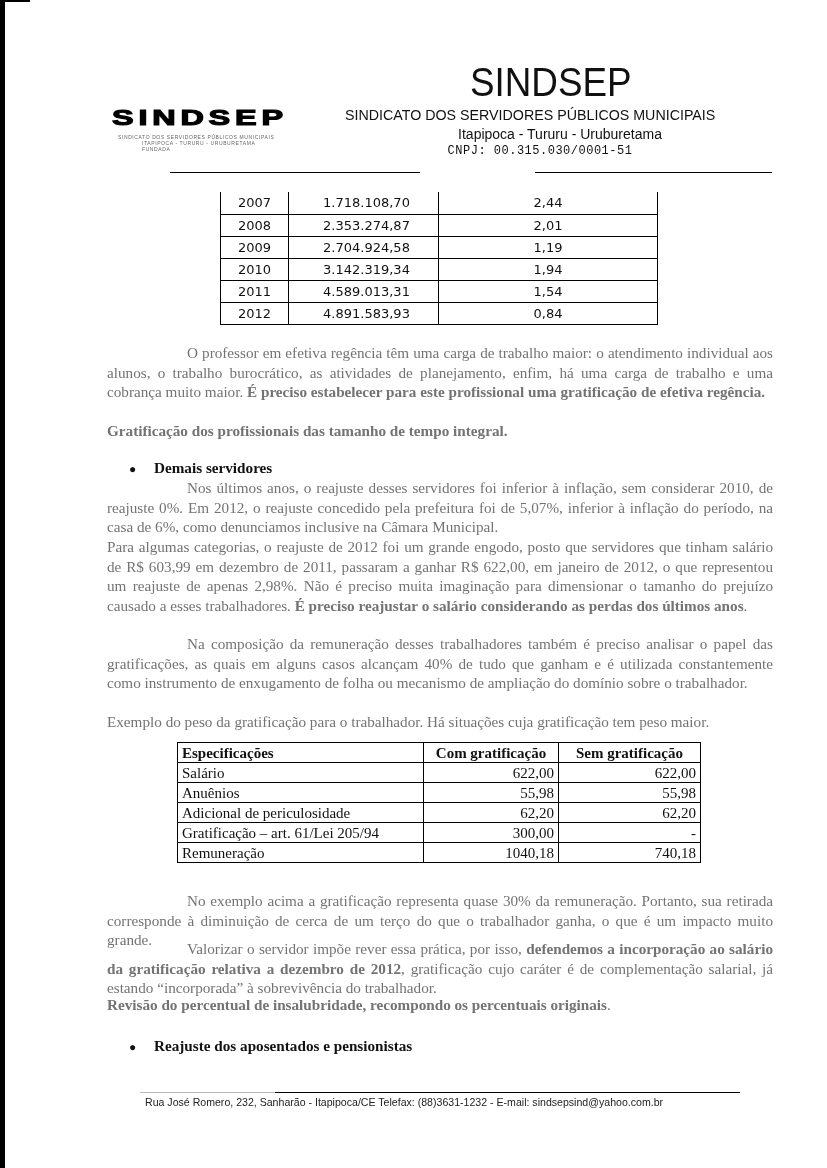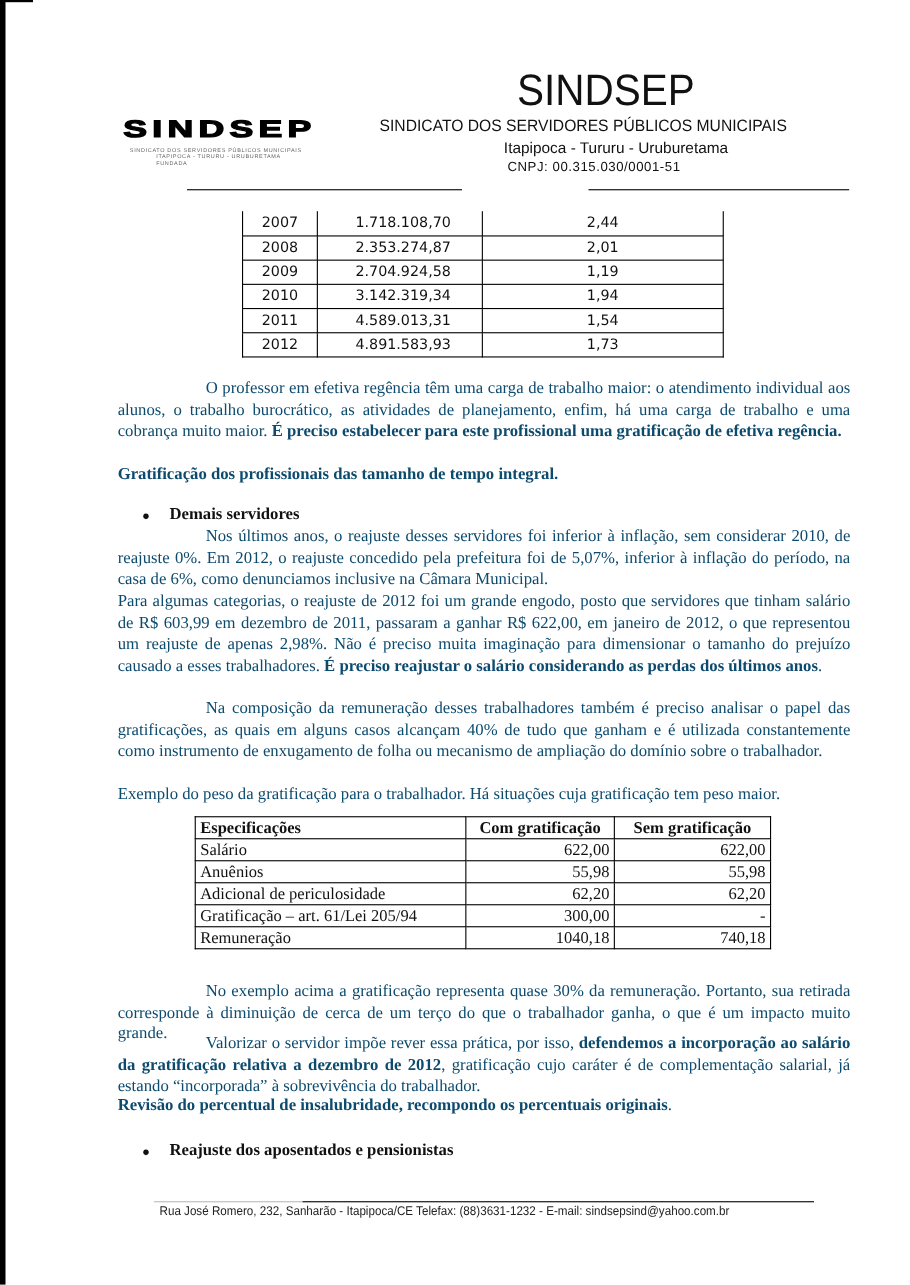--- a/index.html
+++ b/index.html
@@ -7,42 +7,42 @@
     body { position: relative; font-family: "Liberation Serif", serif; color: #111; }
 
     .scan-edge { position: absolute; left: 0; top: 0; width: 5px; height: 1168px; background: #000; }
     .scan-top { position: absolute; left: 0; top: 0; width: 30px; height: 2px; background: #000; }
 
     
     .header-title { position: absolute; left: 470px; top: 60px; font-family: "Liberation Sans", sans-serif; font-size: 40px; letter-spacing: 0px; color: #111; transform: scaleX(0.92); transform-origin: left; }
     .header-sub { position: absolute; left: 0; width: 827px; text-align: center; font-family: "Liberation Sans", sans-serif; color: #111; }
     .header-sub.l1 { top: 106px; left: 345px; width: 420px; font-size: 15px; transform: scaleX(0.95); transform-origin: left; text-align: left; }
     .header-sub.l2 { top: 126px; left: 410px; width: 300px; font-size: 14px; text-align: center; }
-    .header-sub.l3 { top: 144px; left: 430px; width: 220px; font-family: Liberation Sans, sans-serif; font-size: 12px; letter-spacing: 0.5px; }
+    .header-sub.l3 { top: 144px; left: 430px; width: 220px; font-family: Liberation Mono, monospace; font-size: 12px; letter-spacing: 0.5px; }
 
     .logo { position: absolute; left: 112px; top: 108px; }
     .logo-word { font-family: "Liberation Sans", sans-serif; font-weight: 900; font-size: 27px; letter-spacing: 4px; color: #000; transform: scaleX(1.2) scaleY(0.8); transform-origin: left top; -webkit-text-stroke: 1.4px #000; line-height: 24px; }
     .logo-small { font-family: "Liberation Sans", sans-serif; font-size: 5px; color: #666; line-height: 6px; letter-spacing: 0.6px; }
     .logo-small.s1 { margin-left: 6px; margin-top: 2px; }
     .logo-small.s2 { margin-left: 30px; }
     .logo-small.s3 { margin-left: 30px; }
 
     .header-rule { position: absolute; left: 170px; top: 172px; width: 602px; height: 1px; background: #000; }
     .header-rule-gap { position: absolute; left: 420px; top: 171px; width: 115px; height: 3px; background: #fff; }
 
     
     .t1 { position: absolute; left: 220px; top: 192px; border-collapse: collapse; font-family: "DejaVu Sans", sans-serif; font-size: 13px; padding-left: 48px; }
     .t1 td { height: 22px; border-bottom: 1px solid #000; padding: 0; text-align: center; }
     .t1 td.c1 { width: 68px; border-left: 1px solid #000; border-right: 1px solid #000; }
     .t1 td.c2 { width: 150px; border-right: 1px solid #000; padding-left: 6px; }
     .t1 td.c3 { width: 219px; border-right: 1px solid #000; }
     .t1 tr:first-child td { border-top: 0; }
 
     
-    .p { position: absolute; left: 107px; width: 666px; font-size: 15.2px; line-height: 19.6px; text-align: justify; color: #0c4a6e; }
+    .p { position: absolute; left: 107px; width: 666px; font-size: 15.2px; line-height: 19.6px; text-align: justify; color: #737373; }
     .p .ind { display: inline-block; width: 80px; }
     .p b { font-weight: bold; }
     .bullet { position: absolute; left: 127px; font-size: 15.2px; font-weight: bold; }
     .bullet-dot { position: absolute; left: 129px; font-size: 12px; }
 
     
     .t2 { position: absolute; left: 177px; top: 742px; border-collapse: collapse; font-size: 15px; }
     .t2 td { height: 20px; border-bottom: 1px solid #000; padding: 0 4px; line-height: 18px; }
     .t2 tr:first-child td { border-top: 1px solid #000; font-weight: bold; }
     .t2 td.c1 { width: 246px; border-left: 1px solid #000; border-right: 1px solid #000; text-align: left; }
@@ -98,21 +98,21 @@
       <td class="c3">1,94</td>
     </tr>
     <tr>
       <td class="c1">2011</td>
       <td class="c2">4.589.013,31</td>
       <td class="c3">1,54</td>
     </tr>
     <tr>
       <td class="c1">2012</td>
       <td class="c2">4.891.583,93</td>
-      <td class="c3">1,73</td>
+      <td class="c3">0,84</td>
     </tr>
   </tbody>
 </table>
 
 <div class="p" style="top:343px;">
   <span class="ind"></span><span>O professor em efetiva regência têm uma carga de trabalho maior: o atendimento individual aos alunos, o trabalho burocrático, as atividades de planejamento, enfim, há uma carga de trabalho e uma cobrança muito maior. </span><b>É preciso estabelecer para este profissional uma gratificação de efetiva regência.</b>
 </div>
 <div class="p" style="top:421px;">
   <b>Gratificação dos profissionais das tamanho de tempo integral.</b>
 </div>

